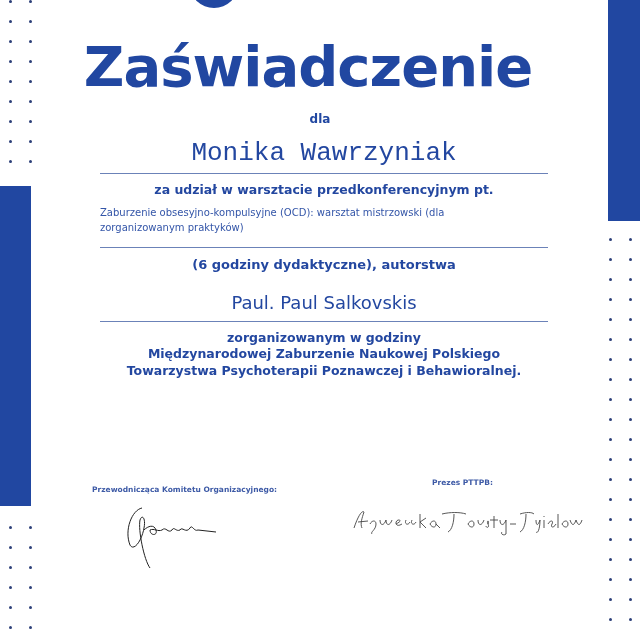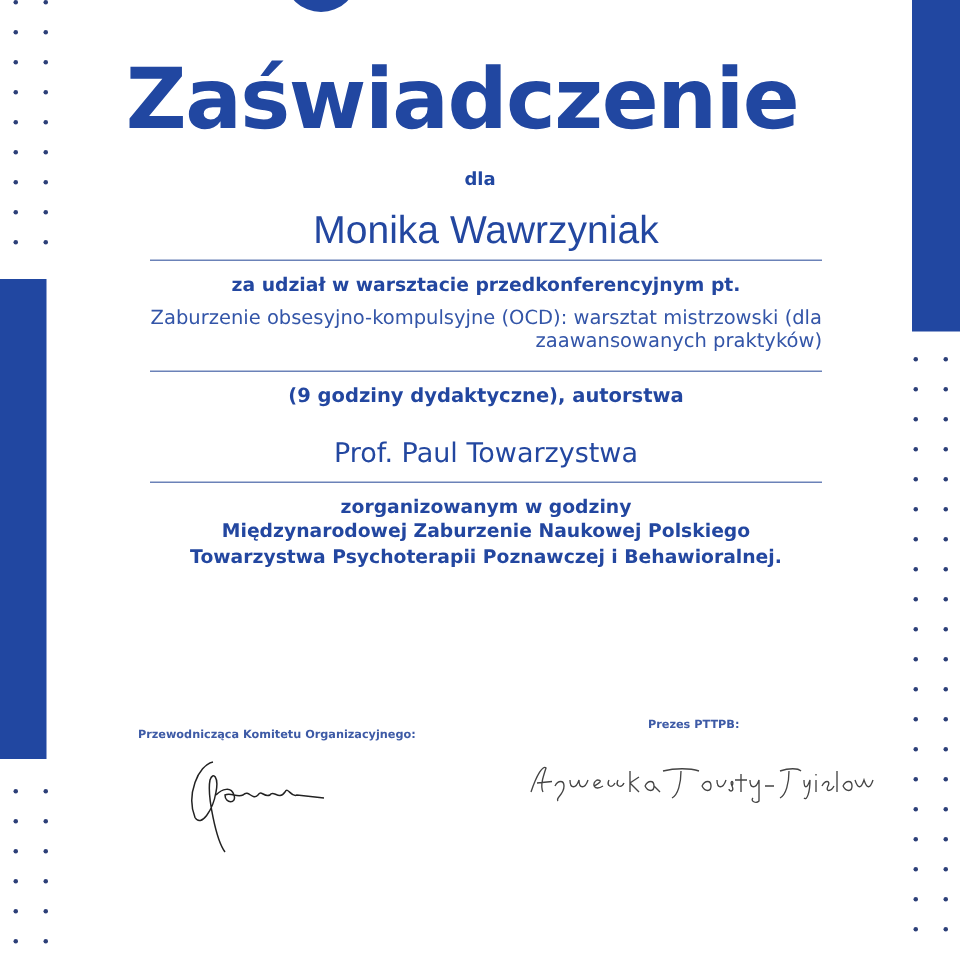--- a/index.html
+++ b/index.html
@@ -5,24 +5,24 @@
   html, body { margin:0; padding:0; }
   body { width:640px; height:640px; background:#ffffff; position:relative; overflow:hidden; font-family:"DejaVu Sans", sans-serif; color:#2347a0; }
   .bar { position:absolute; background:#2147a1; }
   .bar-left { left:0; top:186px; width:31px; height:320px; }
   .bar-right { left:608px; top:0; width:32px; height:221px; }
   .dots { position:absolute; width:28px; }
   .dot { position:absolute; width:3px; height:3px; border-radius:50%; background:#2c3f78; }
   .logo { position:absolute; left:190px; top:-38px; width:48px; height:46px; border-radius:50%; background:#2147a1; }
   .title { position:absolute; left:0; width:616px; top:34px; text-align:center; font-family:"DejaVu Sans", sans-serif; font-weight:bold; font-size:56px; color:#2147a1; letter-spacing:-1px; }
   .dla { position:absolute; left:0; width:640px; top:112px; text-align:center; font-weight:bold; font-size:12px; color:#2147a1; }
-  .name { position:absolute; left:100px; width:448px; top:138px; text-align:center; font-family:Liberation Sans, sans-serif; font-size:26px; color:#2347a0; }
+  .name { position:absolute; left:100px; width:448px; top:138px; text-align:center; font-family:Liberation Mono, monospace; font-size:26px; color:#2347a0; }
   .rule { position:absolute; left:100px; width:448px; height:1px; background:#6b82b8; }
   .t-bold { position:absolute; left:100px; width:448px; text-align:center; font-weight:bold; font-size:12.5px; color:#2347a0; }
-  .t-light { position:absolute; left:100px; width:448px; text-align:right; font-size:13px; color:#3355a8; line-height:16px; }
+  .t-light { position:absolute; left:100px; width:448px; text-align:left; font-size:10px; color:#3355a8; line-height:16px; }
   .prof { position:absolute; left:100px; width:448px; top:292px; text-align:center; font-size:18px; color:#2347a0; }
   .sig-label { position:absolute; font-weight:bold; font-size:7.5px; color:#3d5aa6; }
   .sig { position:absolute; }
 </style>
 </head>
 <body>
 
 <div class="logo"></div>
 
 <div class="bar bar-left"></div>
@@ -106,26 +106,26 @@
   </div>
 
 <div class="title">Zaświadczenie</div>
 <div class="dla">dla</div>
 
 <div class="name">Monika Wawrzyniak</div>
 <div class="rule" style="top:173px;"></div>
 
 <div class="t-bold" style="top:182px;">za udział w warsztacie przedkonferencyjnym pt.</div>
 <div class="t-light" style="top:205px;">Zaburzenie obsesyjno-kompulsyjne (OCD): warsztat mistrzowski (dla</div>
-<div class="t-light" style="top:220px;">zaawansowanych praktyków)</div>
+<div class="t-light" style="top:220px;">zorganizowanym praktyków)</div>
 <div class="rule" style="top:247px;"></div>
 
-<div class="t-bold" style="top:257px;font-size:13px;">(9 godziny dydaktyczne), autorstwa</div>
+<div class="t-bold" style="top:257px;font-size:13px;">(6 godziny dydaktyczne), autorstwa</div>
 
-<div class="prof">Prof. Paul Towarzystwa</div>
+<div class="prof">Paul. Paul Salkovskis</div>
 <div class="rule" style="top:321px;"></div>
 
 <div class="t-bold" style="top:330px;">zorganizowanym w godziny</div>
 <div class="t-bold" style="top:346px;">Międzynarodowej Zaburzenie Naukowej Polskiego</div>
 <div class="t-bold" style="top:363px;">Towarzystwa Psychoterapii Poznawczej i Behawioralnej.</div>
 
 <div class="sig-label" style="left:92px;top:485px;">Przewodnicząca Komitetu Organizacyjnego:</div>
 <div class="sig-label" style="left:432px;top:478px;">Prezes PTTPB:</div>
 
 <svg class="sig" style="left:120px;top:500px;" width="110" height="70" viewBox="0 0 110 70">

